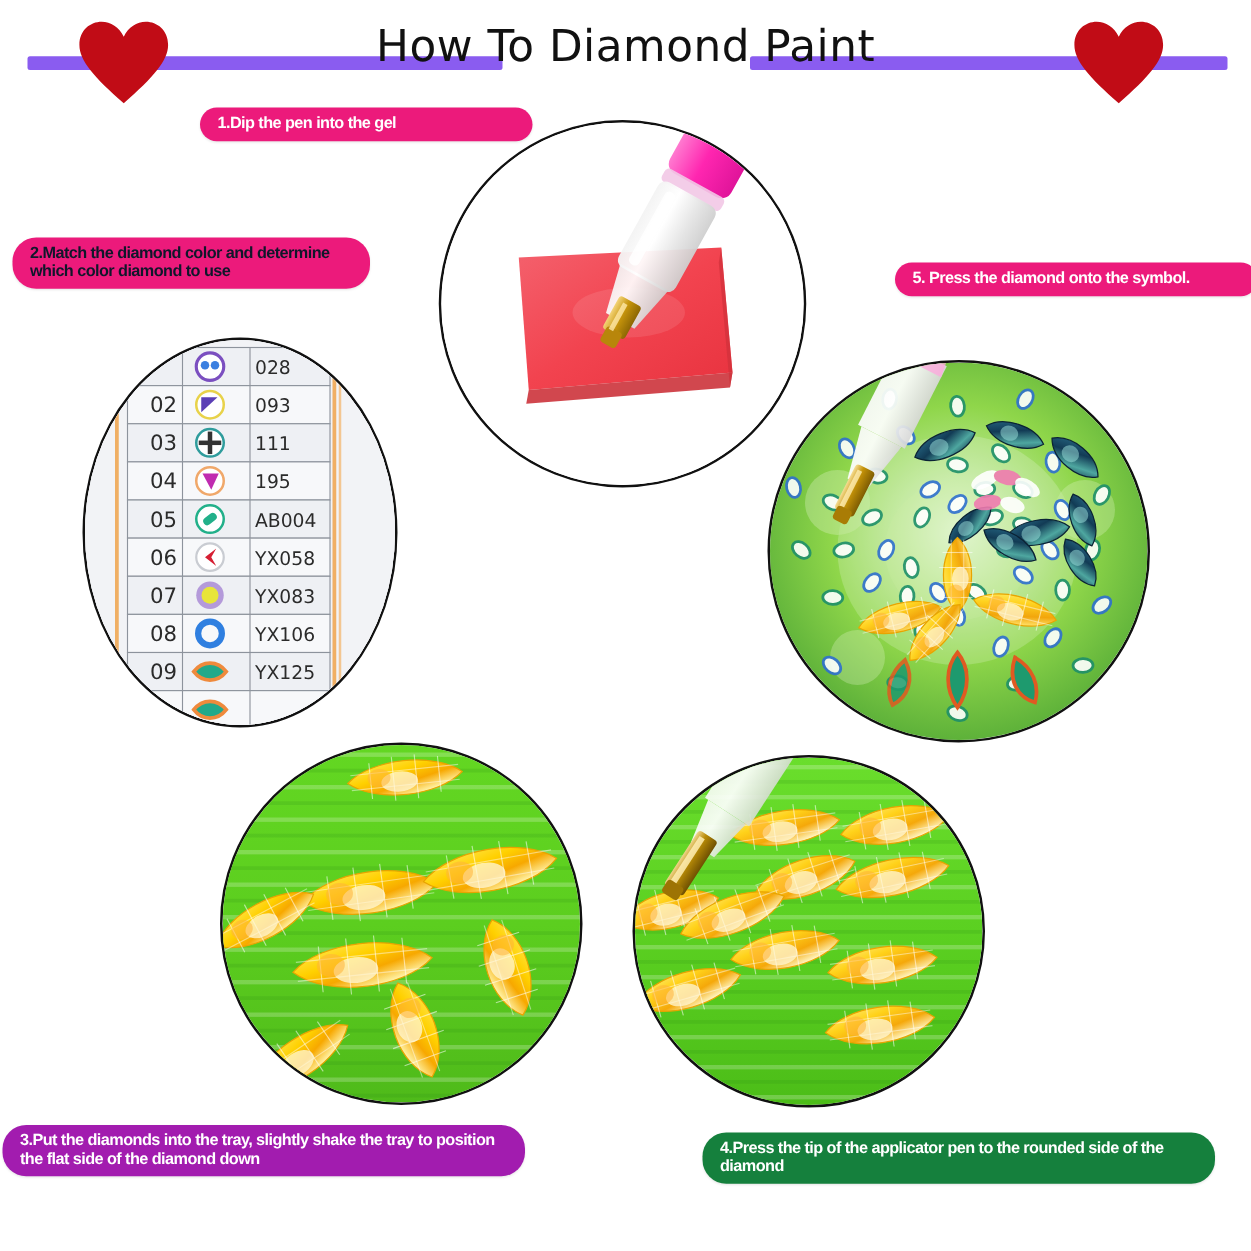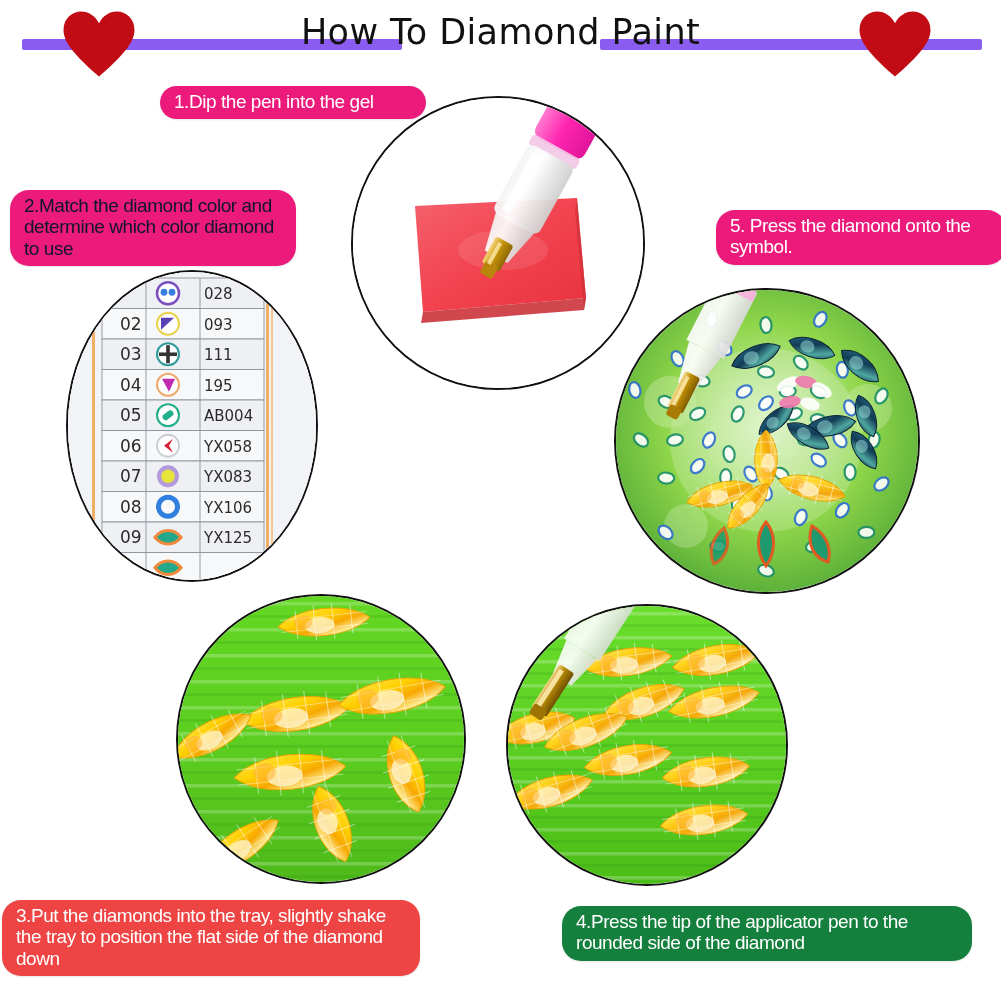--- a/index.html
+++ b/index.html
@@ -1,35 +1,35 @@
 <!DOCTYPE html>
 <html><head>
 <meta charset="utf-8">
 <style>
   html,body{margin:0;padding:0;background:#ffffff;}
   body{width:1001px;height:1001px;position:relative;overflow:hidden;
        font-family:"Liberation Sans","DejaVu Sans",sans-serif;}
 
   
-  #header{position:absolute;left:0;top:4px;width:1001px;height:80px;}
+  #header{position:absolute;left:0;top:10px;width:1001px;height:80px;}
   .rule{position:absolute;height:11px;border-radius:2px;}
   .rule.left{left:22px;top:35px;width:380px;}
   .rule.right{left:600px;top:35px;width:382px;}
   .heart{position:absolute;width:74px;height:68px;}
   .heart svg{width:100%;height:100%;display:block;}
   #heart-left{left:62px;top:6px;}
   #heart-right{left:858px;top:6px;}
   #page-title{position:absolute;left:0;top:8px;width:1001px;text-align:center;
      font-size:35px;letter-spacing:.4px;color:#111;font-weight:400;
      font-family:"DejaVu Sans","Liberation Sans",sans-serif;}
 
   
   .step-label{position:absolute;background:#ec1a7b;color:#ffffff;
      border-radius:19px;padding:5px 14px 7px 14px;
-     font-size:19px;line-height:1.13;font-weight:400;
+     font-size:13px;line-height:1.13;font-weight:700;
      letter-spacing:-.45px;
      box-shadow:0 1px 2px rgba(0,0,0,.10);
      font-family:"Liberation Sans","DejaVu Sans",sans-serif;}
   #label-1{left:160px;top:86px;width:238px;}
   #label-2{left:10px;top:190px;width:258px;}
   #label-5{left:716px;top:210px;width:262px;}
   #label-3{left:2px;top:900px;width:390px;}
   #label-4{left:562px;top:906px;width:382px;}
 
   
@@ -433,21 +433,21 @@
       <path d="M44 6 L86 6 L86 80 L44 80 Z" fill="url(#penBody5)" opacity="0.93"></path>
       <path d="M46 2 L84 2 L86 16 L44 16 Z" fill="#ffa6dd" opacity="0.75"></path>
       <path d="M47 80 L83 80 L74 122 L56 122 Z" fill="url(#penBody5)" opacity="0.93"></path>
       <rect x="57" y="108" width="17" height="40" rx="3" fill="url(#goldG5)"></rect>
       <rect x="60" y="112" width="4" height="34" fill="#ffeeb2" opacity="0.8"></rect>
       <rect x="59" y="144" width="13" height="12" rx="3" fill="#a97c05"></rect>
     </g>
   </svg>
 </div>
 
-<div class="step-label" id="label-3" style="background: #ef4444; color: rgb(255, 255, 255);">3.Put the diamonds into the tray, slightly shake the tray to position the flat side of the diamond down</div>
+<div class="step-label" id="label-3" style="background: #a21caf; color: rgb(255, 255, 255);">3.Put the diamonds into the tray, slightly shake the tray to position the flat side of the diamond down</div>
 
 <div class="photo-circle" id="circle-3" style="border-color: rgb(17, 17, 17);">
   <svg viewBox="0 0 286 286" xmlns="http://www.w3.org/2000/svg">
     <defs>
       <linearGradient id="trayG3" x1="0" y1="0" x2="0" y2="1">
         <stop offset="0" stop-color="#63d722"></stop>
         <stop offset="0.5" stop-color="#5cce1f"></stop>
         <stop offset="1" stop-color="#4fba1a"></stop>
       </linearGradient>
       <linearGradient id="gemY3" x1="0.1" y1="0" x2="0.9" y2="1">

